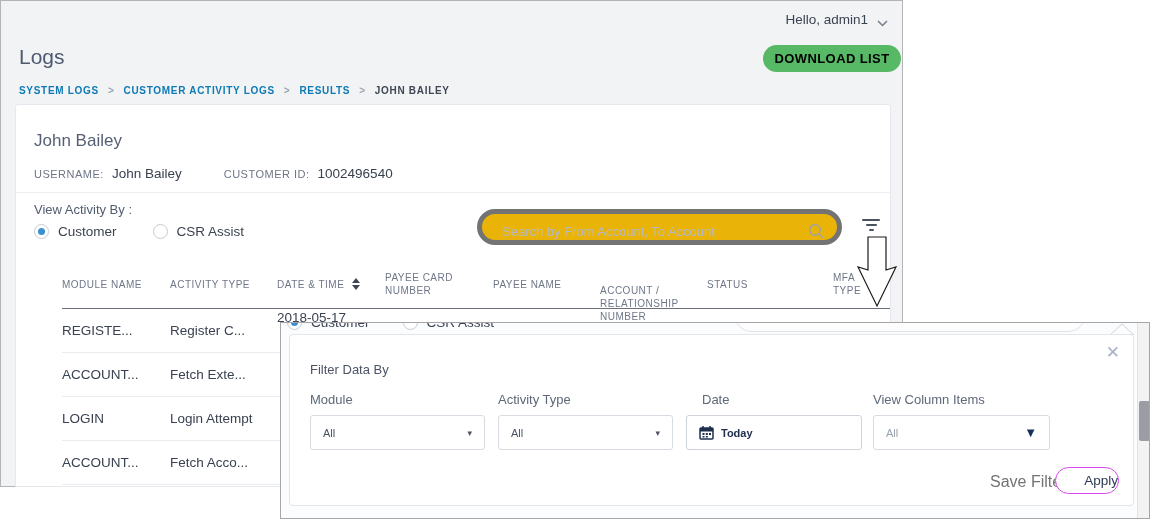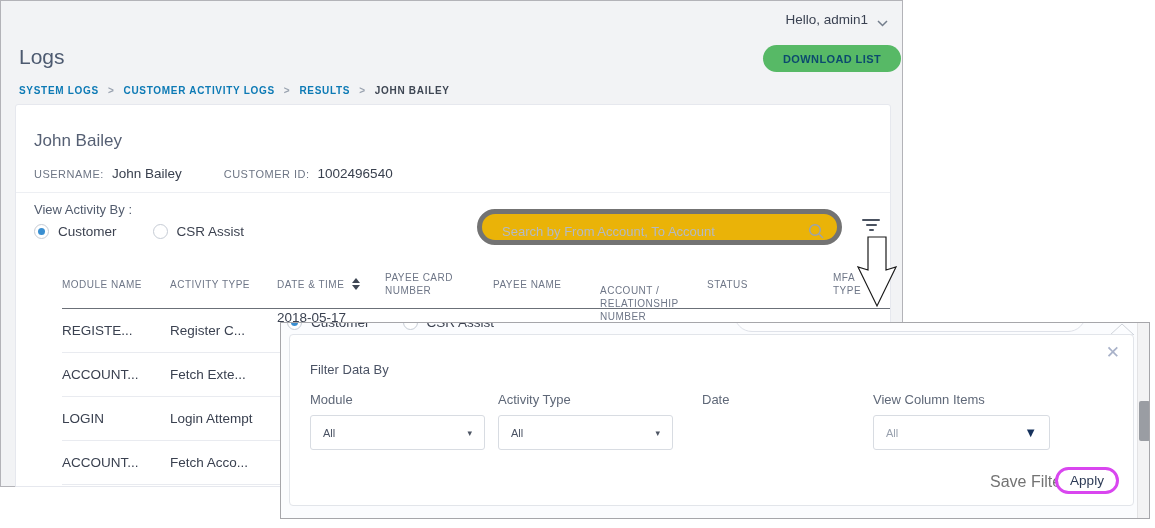--- a/index.html
+++ b/index.html
@@ -9,22 +9,22 @@
   
   .main-window { position:absolute; left:0; top:0; width:903px; height:487px;
     background:#f2f3f5; border:1px solid #b3b3b8; }
 
   .greeting { position:absolute; top:11px; right:14px; display:flex; align-items:flex-end; gap:9px;
     font-size:13.5px; color:#3b4252; cursor:pointer; }
 
   .page-title { position:absolute; left:18px; top:44px; font-size:21px; color:#4d5a70; font-weight:400; }
 
   .download-btn { position:absolute; left:762px; top:44px; width:138px; height:27px;
-    background:#57b966; color:#0c4a6e; border:none; border-radius:14px;
-    font-size:11px; font-weight:bold; letter-spacing:.4px; cursor:pointer;
+    background:#57b966; color:#000000; border:none; border-radius:14px;
+    font-size:13px; font-weight:bold; letter-spacing:.4px; cursor:pointer;
     font-family:"Liberation Sans", sans-serif; }
 
   .breadcrumb { position:absolute; left:18px; top:84px; display:flex; align-items:center; gap:9px;
     font-size:10px; font-weight:bold; letter-spacing:.7px; }
   .breadcrumb .crumb { color:#0d7ab5; cursor:pointer; }
   .breadcrumb .sep { color:#9aa3b0; font-size:10px; }
   .breadcrumb .crumb.current { color:#3f4754; cursor:default; }
 
   
   .card { position:absolute; left:14px; top:103px; width:876px; height:383px;
@@ -99,22 +99,22 @@
   .fx2{left:412px;} .fb2{left:396px;width:176px;border-color:#cfd4db;}
   .fx3{left:583px;} .fb3{left:583px;width:177px;}
   .fval { font-size:11px; color:#4a5263; }
   .fval.muted { color:#99a1ae; }
   .fval.strong { color:#22304b; font-weight:bold; margin-left:7px; }
   .caret-sm { margin-left:auto; font-size:9px; color:#4d5563; }
   .caret-lg { margin-left:auto; font-size:13px; color:#16325c; }
 
   .save-filter { position:absolute; left:700px; top:138px; font-size:16px; color:#737373; cursor:pointer; }
   .apply-btn { position:absolute; left:765px; top:132px; width:64px; height:27px; background:#fff;
-    border:3px solid #d946ef; border-radius:14px; font-size:13.5px; color:#2c3a55; cursor:pointer;
-    font-family:"Liberation Sans", sans-serif; }
+    border:1px solid #d946ef; border-radius:14px; font-size:13.5px; color:#2c3a55; cursor:pointer;
+    font-family:"Liberation Sans", sans-serif;text-align:right; }
 
   .popup-scrollbar { position:absolute; left:856px; top:0; width:13px; height:195px;
     background:#f3f3f4; border-left:1px solid #e3e3e5; }
   .popup-scroll-thumb { position:absolute; left:1px; top:78px; width:11px; height:40px; background:#9a9da3; border-radius:2px; }
 </style>
 </head>
 <body>
 
 <div id="stage">
 
@@ -253,20 +253,34 @@
       <div class="field-label fx3">View Column Items</div>
 
       <div class="fbox fb0">
         <span class="fval">All</span>
         <span class="caret-sm">▾</span>
       </div>
       <div class="fbox fb1">
         <span class="fval">All</span>
         <span class="caret-sm">▾</span>
       </div>
+      <div class="fbox fb2">
+        <svg width="15" height="15">
+          <rect x="1" y="3" width="13" height="11" rx="1" fill="none" stroke="#1e2f4d" stroke-width="1.5"></rect>
+          <rect x="1" y="3" width="13" height="3.5" fill="#1e2f4d"></rect>
+          <line x1="4" y1="1" x2="4" y2="4" stroke="#1e2f4d" stroke-width="1.5"></line>
+          <line x1="11" y1="1" x2="11" y2="4" stroke="#1e2f4d" stroke-width="1.5"></line>
+          <rect x="3.5" y="8" width="2" height="2" fill="#1e2f4d"></rect>
+          <rect x="6.8" y="8" width="2" height="2" fill="#1e2f4d"></rect>
+          <rect x="10" y="8" width="2" height="2" fill="#1e2f4d"></rect>
+          <rect x="3.5" y="11" width="2" height="1.5" fill="#1e2f4d"></rect>
+          <rect x="6.8" y="11" width="2" height="1.5" fill="#1e2f4d"></rect>
+        </svg>
+        <span class="fval strong">Today</span>
+      </div>
       <div class="fbox fb3">
         <span class="fval muted">All</span>
         <span class="caret-lg">▼</span>
       </div>
 
       <span class="save-filter">Save Filter</span>
       <button class="apply-btn">Apply</button>
     </div>
 
     <div class="popup-scrollbar">

